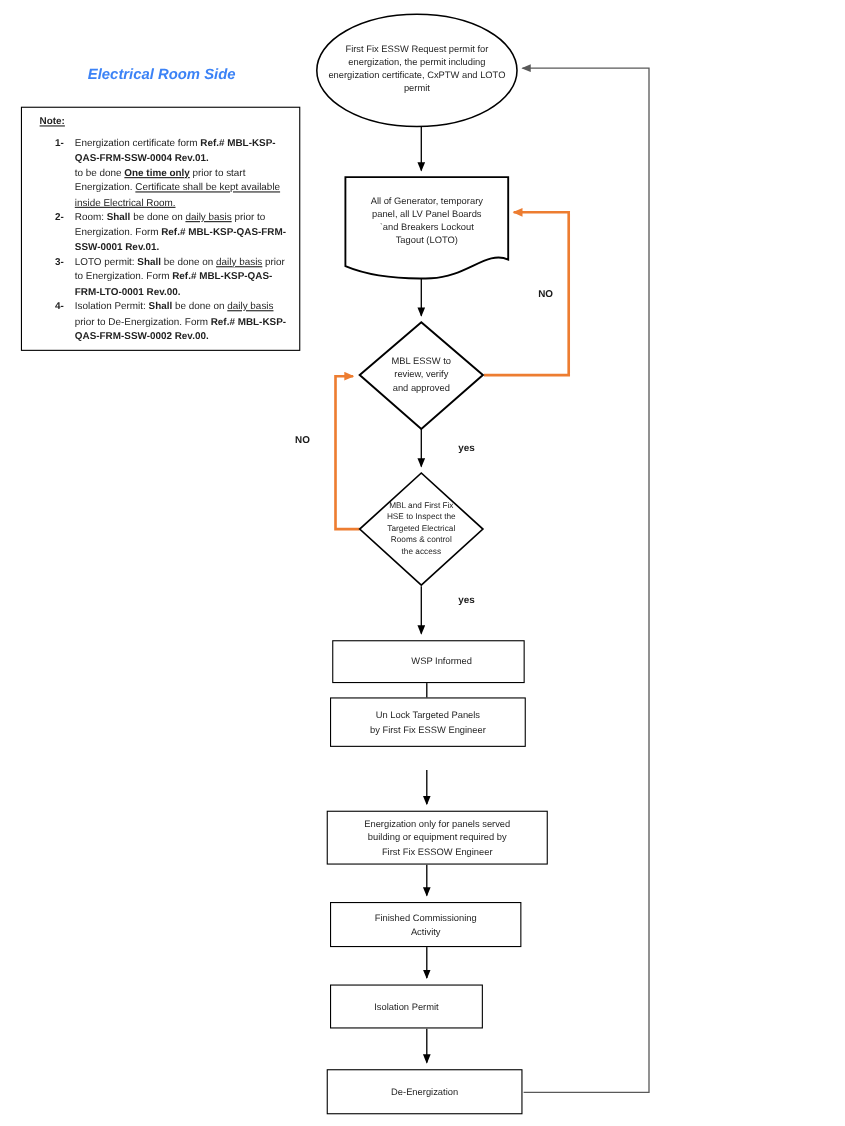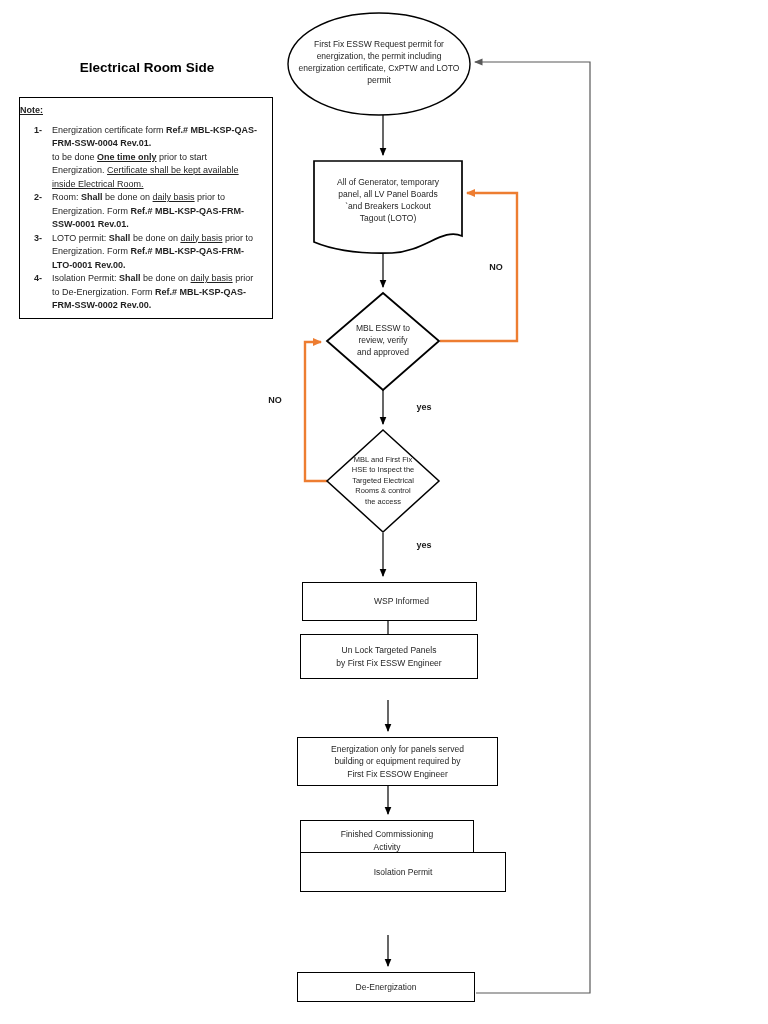--- a/index.html
+++ b/index.html
@@ -2,25 +2,25 @@
 <html><head>
 <meta charset="utf-8">
 <style>
   html,body{margin:0;padding:0;background:#fff;}
   .page{
     position:relative;width:768px;height:1024px;background:#ffffff;
     font-family:"Liberation Sans", sans-serif;color:#1f1f1f;overflow:hidden;
   }
   .page-title{
     position:absolute;left:38px;top:60px;width:218px;text-align:center;
-    font-size:13.5px;font-weight:bold;color:#000000;
+    font-size:13.5px;font-weight:bold;color:#3b82f6;font-style:italic;
   }
   .note-box{
     position:absolute;left:19px;top:97px;width:254px;height:222px;
-    border:1.6px solid #000;box-sizing:border-box;padding:6px 8px 0 0;
+    border:1.6px solid #000;box-sizing:border-box;padding:6px 8px 0 16px;
     font-size:9px;line-height:13.5px;
   }
   .note-heading{font-weight:bold;text-decoration:underline;margin-bottom:6px;}
   .note-item{display:flex;margin:0 0 0 14px;}
   .note-item .num{font-weight:bold;width:18px;flex:0 0 18px;}
   .note-item .body{flex:1;padding-right:2px;}
   .sb{font-weight:bold;}
   .su{text-decoration:underline;}
   .sbu{font-weight:bold;text-decoration:underline;}
   .flow-svg{position:absolute;left:0;top:0;}
@@ -121,16 +121,16 @@
   <div class="flow-label" style="left:407px;top:540px;">yes</div>
 
   <div class="proc-box" style="left:302px;top:582px;width:175px;height:39px;padding-left:24px;">WSP Informed</div>
   <div class="proc-box" style="left:300px;top:634px;width:178px;height:45px;">Un Lock Targeted Panels
 by First Fix ESSW Engineer</div>
   <div class="proc-box" style="left:297px;top:737px;width:201px;height:49px;">Energization only for panels served
 building or equipment required by
 First Fix ESSOW Engineer</div>
   <div class="proc-box" style="left:300px;top:820px;width:174px;height:41px;">Finished Commissioning
 Activity</div>
-  <div class="proc-box" style="left:300px;top:852px;width:206px;height:40px;">Isolation Permit</div>
-  <div class="proc-box" style="left:297px;top:972px;width:178px;height:30px;">De-Energization</div>
+  <div class="proc-box" style="left:300px;top:895px;width:139px;height:40px;">Isolation Permit</div>
+  <div class="proc-box" style="left:297px;top:972px;width:178px;height:41px;">De-Energization</div>
 
 </div>
 
 </body></html>

